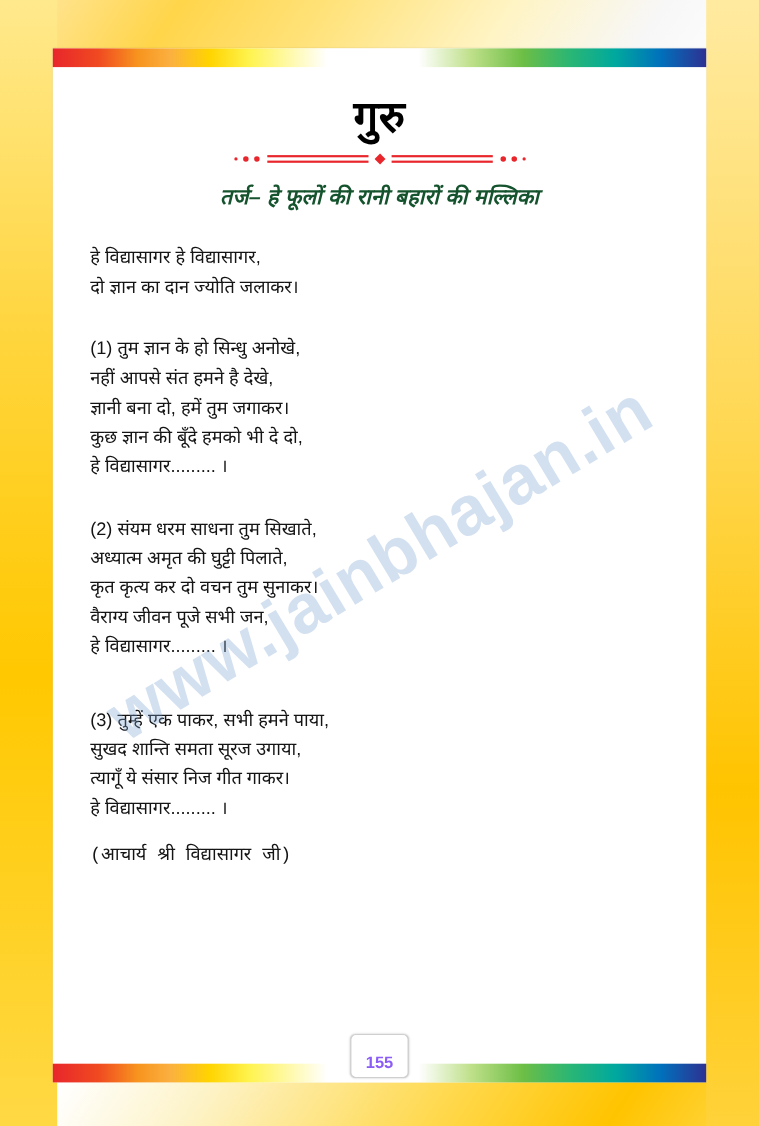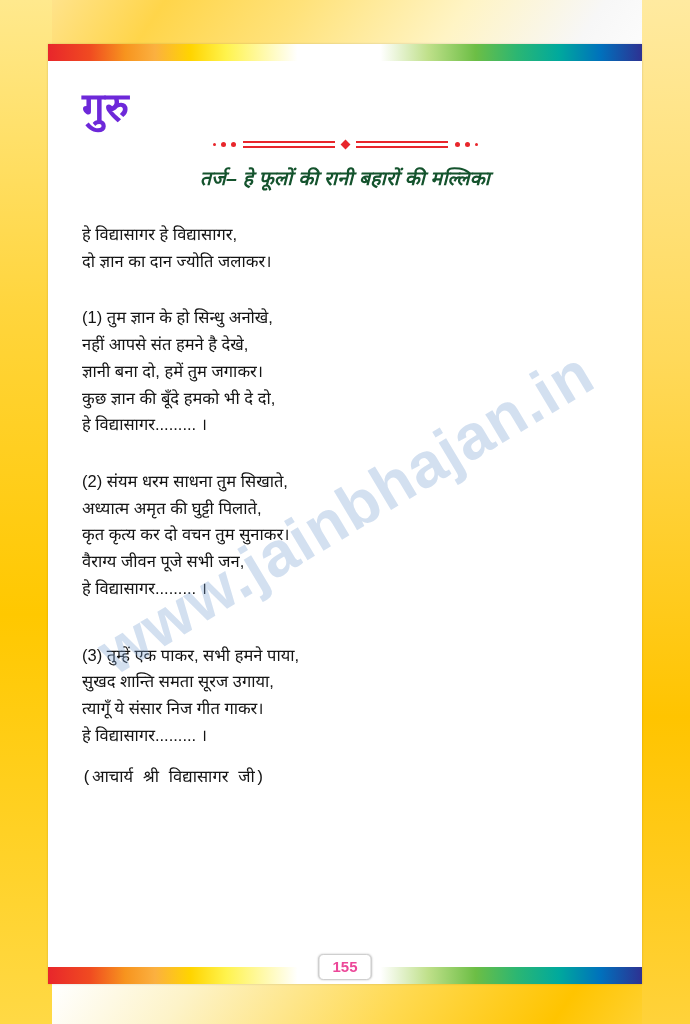--- a/index.html
+++ b/index.html
@@ -85,22 +85,22 @@
   .card-inner {
     position: absolute;
     left: 0; right: 0;
     top: 17px; bottom: 17px;
     padding: 18px 34px 10px 34px;
     overflow: hidden;
   }
 
   
   .title {
-    text-align: left;
-    color: #6d28d9;
+    text-align: center;
+    color: #000000;
     font-size: 40px;
     font-weight: bold;
     line-height: 1.1;
     letter-spacing: .5px;
     margin-top: 6px;
   }
 
   
   .divider {
     display: flex;
@@ -165,28 +165,28 @@
     font-family: Liberation Mono, monospace;
   }
 
   
   .page-num {
     position: absolute;
     left: 50%;
     transform: translateX(-50%);
     bottom: 4px;
     min-width: 52px;
-    padding: 3px 13px 4px 13px;
+    padding: 17px 13px 4px 13px;
     background: #ffffff;
     border: 1px solid #cfcfcf;
     border-radius: 5px;
     text-align: center;
     font-size: 15px;
     font-weight: bold;
-    color: #ec4899;
+    color: #8b5cf6;
     box-shadow: 0 0 2px rgba(0,0,0,.25);
   }
 
   
   .watermark {
     position: absolute;
     left: 0; top: 0;
     width: 690px; height: 1024px;
     pointer-events: none;
     display: flex;

